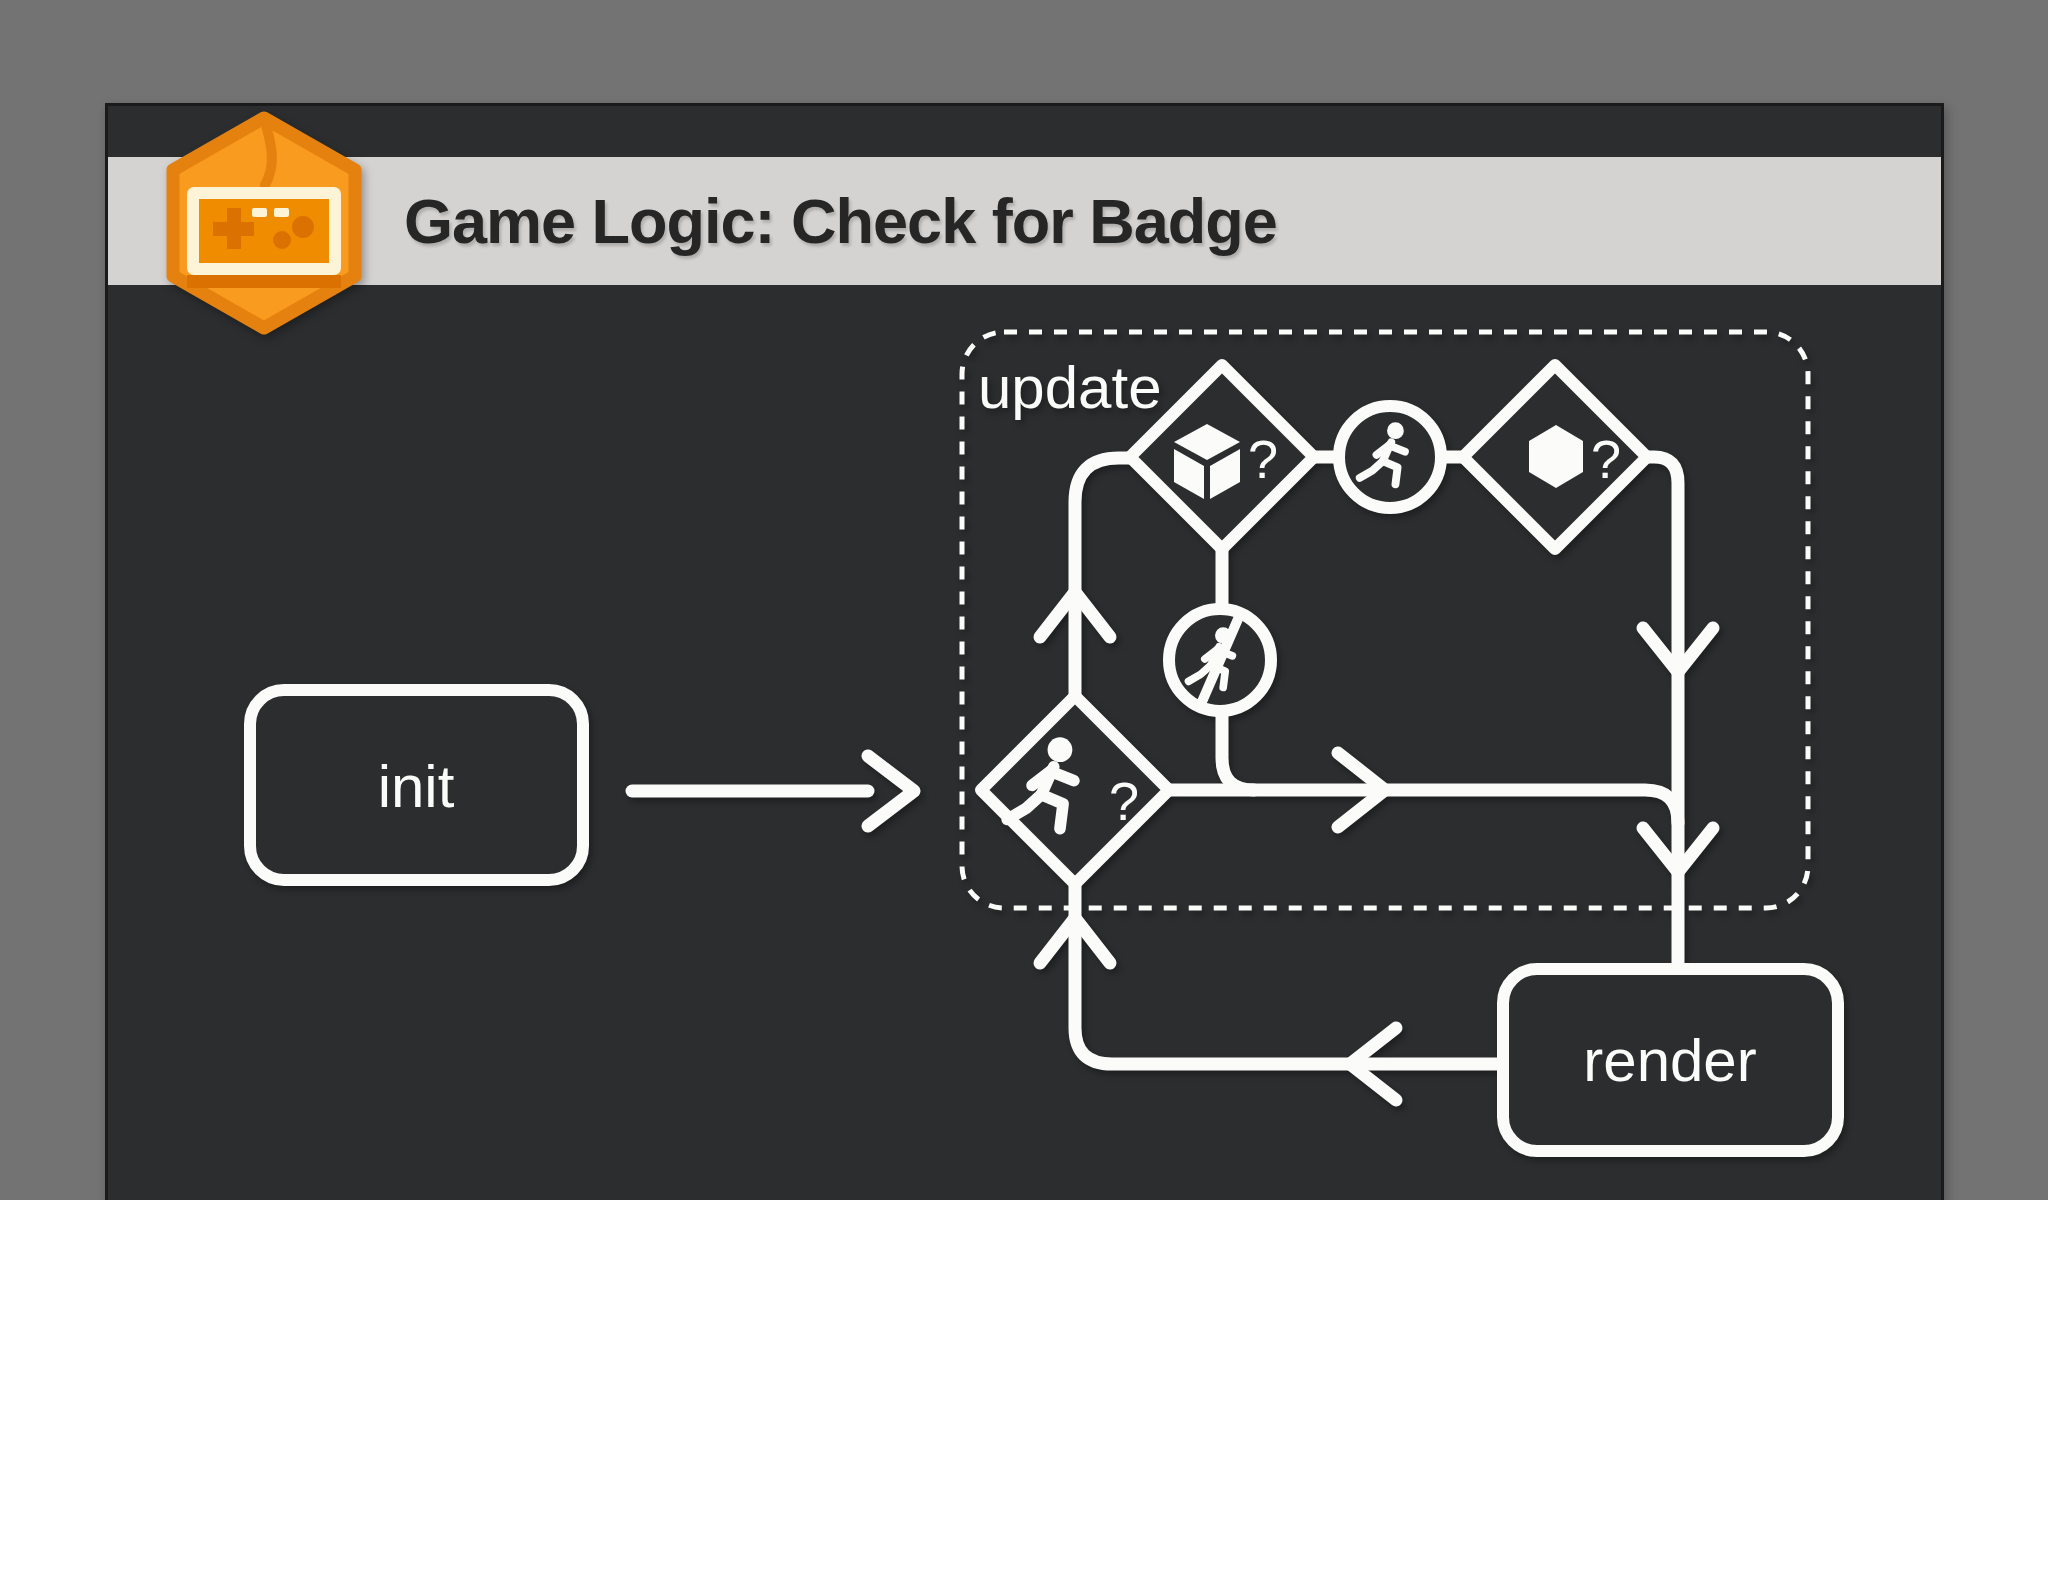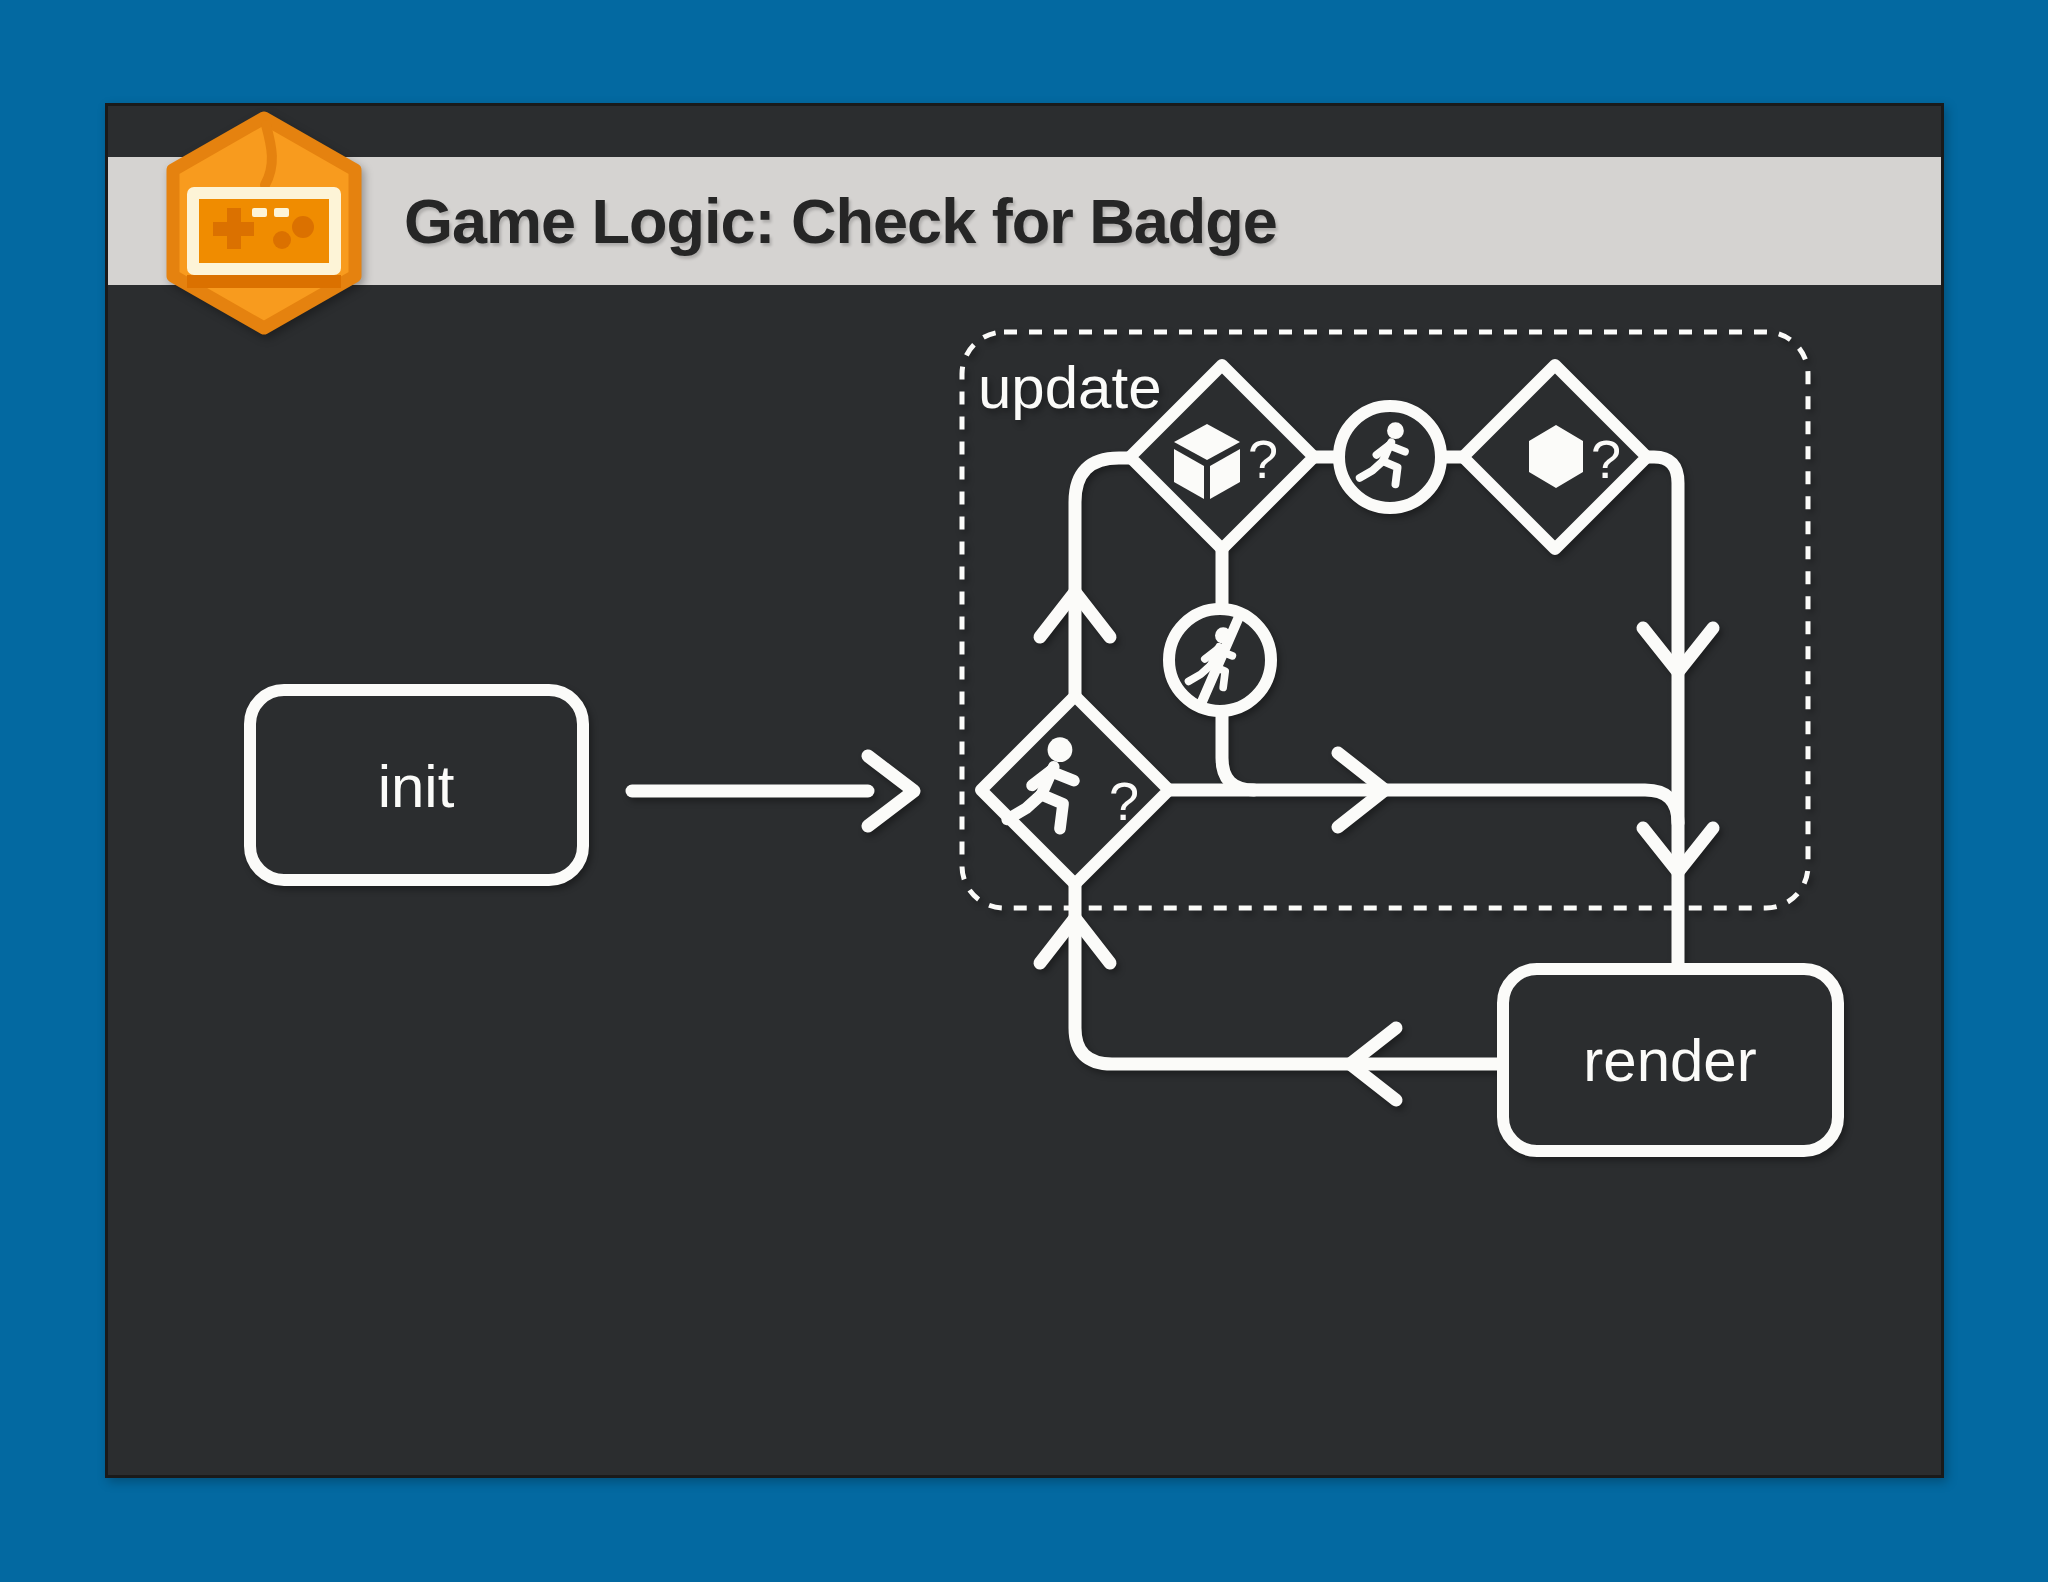--- a/index.html
+++ b/index.html
@@ -1,16 +1,16 @@
 <!DOCTYPE html>
 <html><head>
 <meta charset="utf-8">
 <style>
   html,body{margin:0;padding:0;background:#ffffff;}
-  .page{position:relative;width:2048px;height:1582px;background:#0369a1;overflow:hidden;
+  .page{position:relative;width:2048px;height:1200px;background:#737373;overflow:hidden;
         font-family:"Liberation Sans",sans-serif;}
   .slide{position:absolute;left:105px;top:103px;width:1839px;height:1375px;
          background:#2b2d2f;border:3px solid #1a1a1a;box-sizing:border-box;
          box-shadow:3px 4px 10px rgba(0,0,0,.25);}
   .header-bar{position:absolute;left:0;top:51px;width:100%;height:128px;background:#d5d3d1;}
   .slide-title{position:absolute;left:296px;top:0;height:128px;line-height:128px;margin:0;
          font-size:63px;font-weight:700;letter-spacing:-1px;color:#262626;
          text-shadow:2px 3px 3px rgba(0,0,0,.18);white-space:nowrap;}
   .badge-svg{position:absolute;left:56px;top:2px;width:200px;height:230px;
          filter:drop-shadow(3px 4px 4px rgba(0,0,0,.30));}

